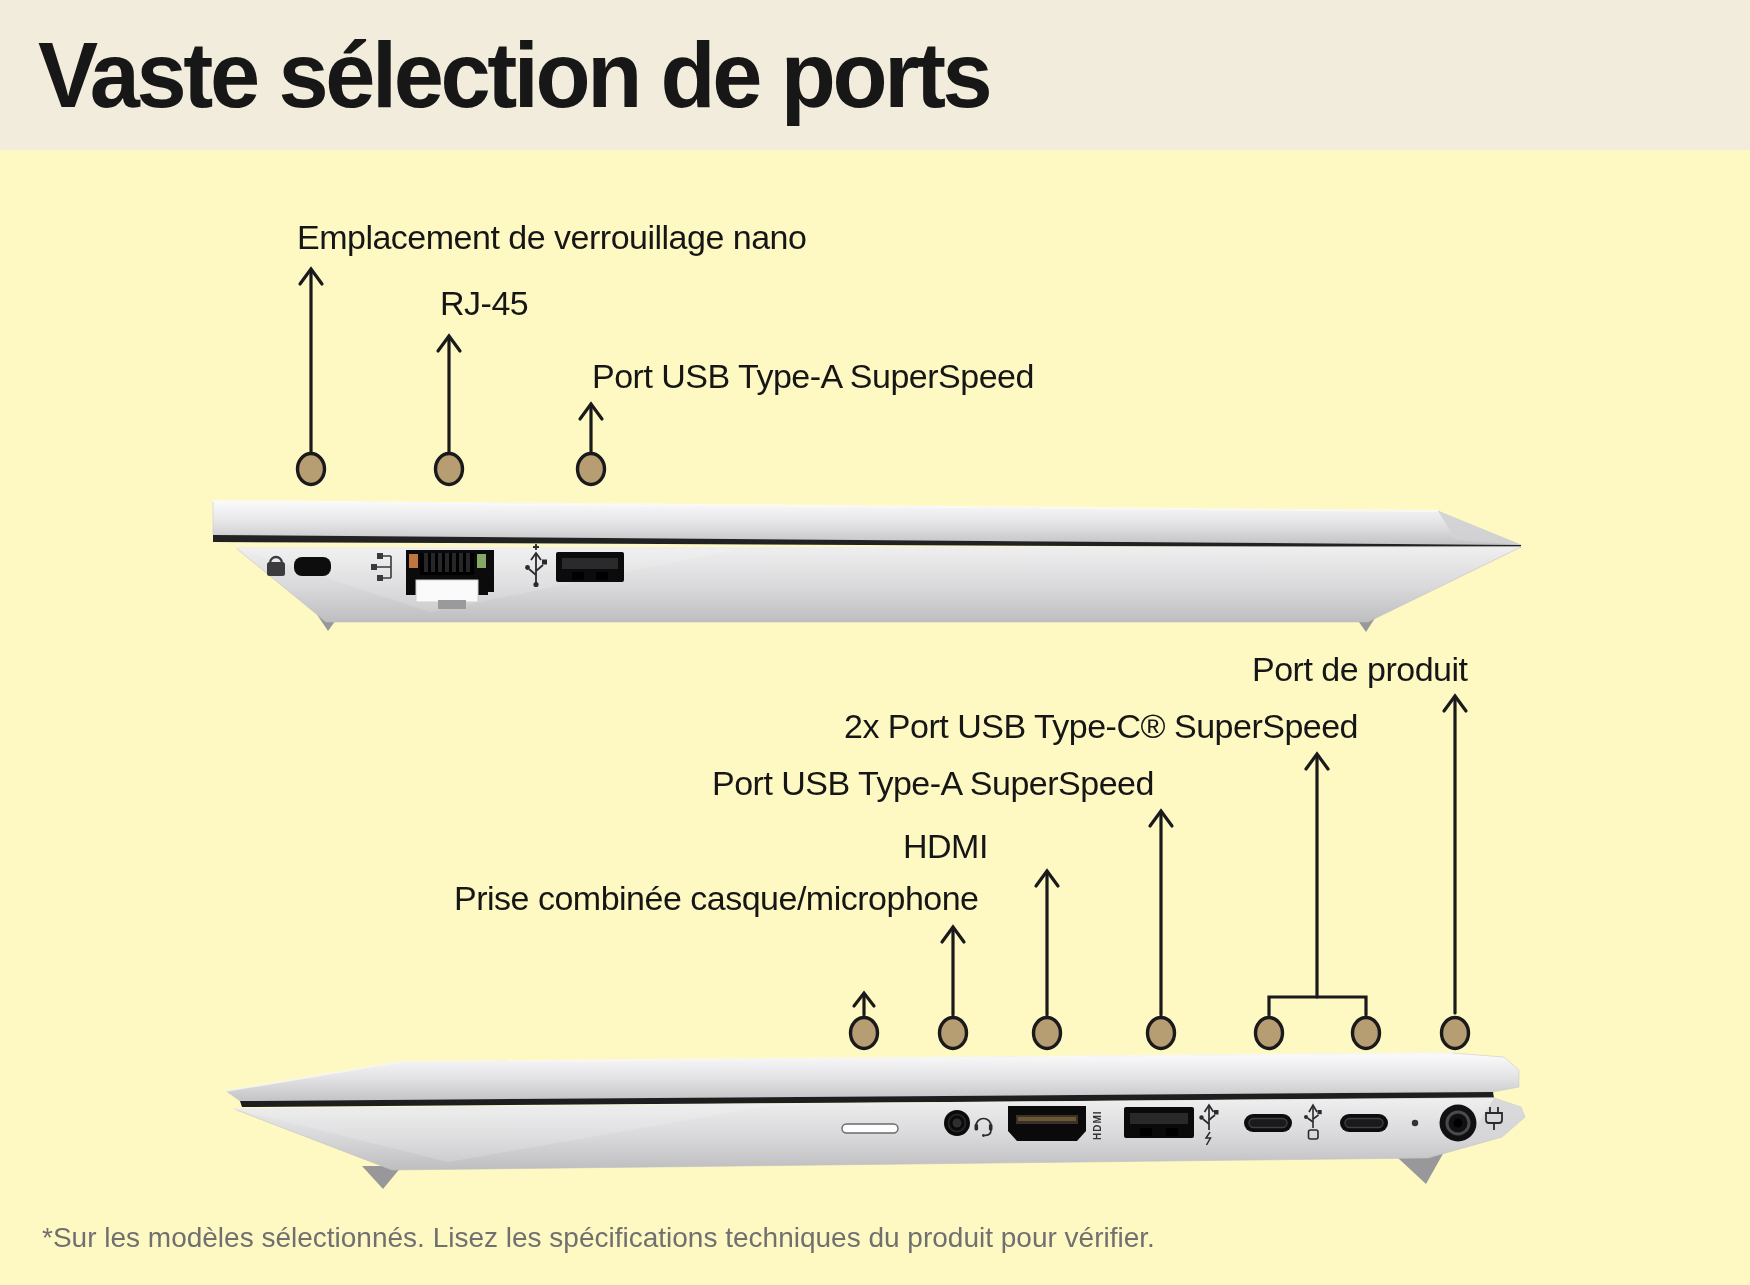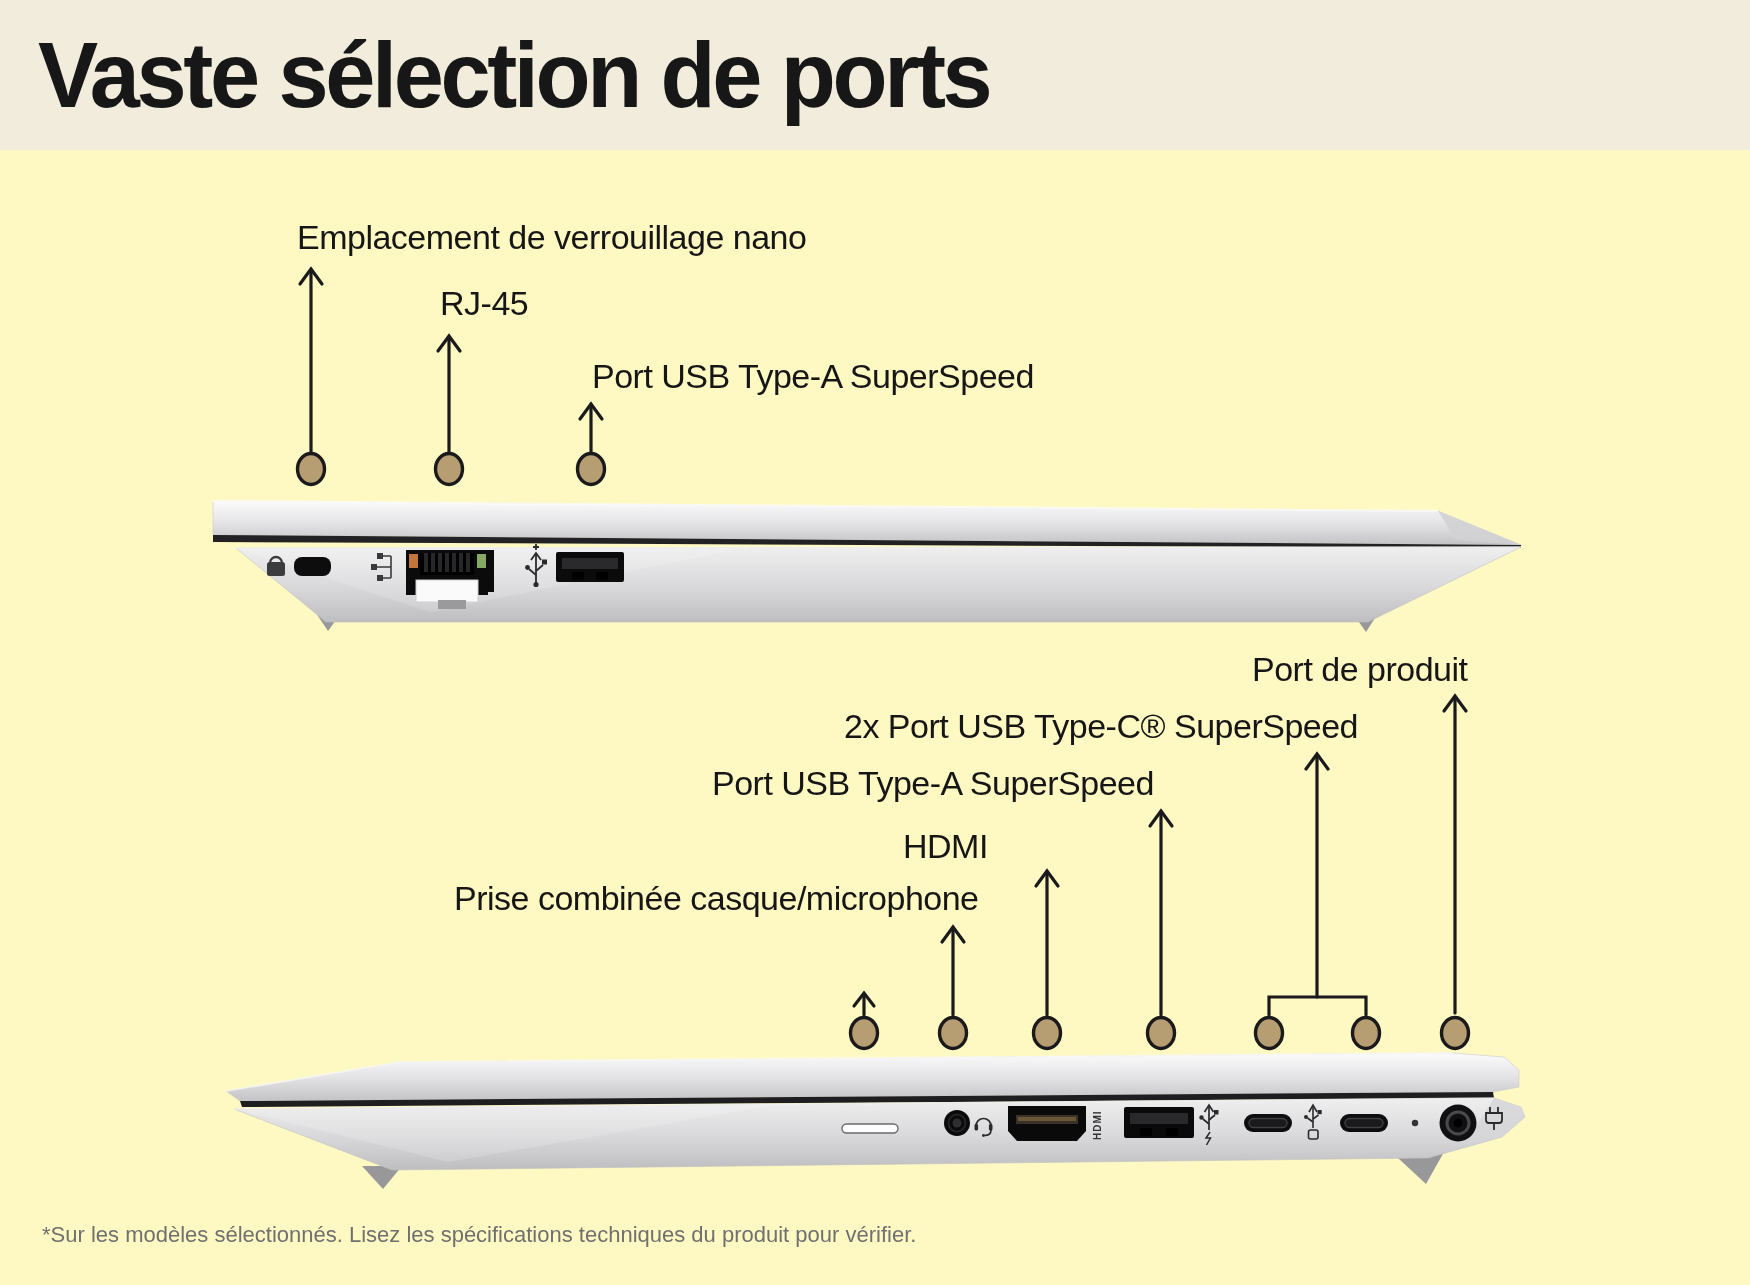--- a/index.html
+++ b/index.html
@@ -15,21 +15,21 @@
   .page-title{
     font-size:93px;font-weight:600;letter-spacing:-3.5px;color:#171717;
     transform:scaleX(.97);transform-origin:left center;white-space:nowrap;
   }
   .callout{
     position:absolute;font-size:34px;line-height:1.05;letter-spacing:-.5px;
     color:#161616;white-space:nowrap;
   }
   .diagram-layer{position:absolute;left:0;top:0;width:1750px;height:1285px;}
   .footnote{
-    position:absolute;left:42px;top:1222px;font-size:22px;color:#707070;
+    position:absolute;left:42px;top:1222px;font-size:28px;color:#707070;
     letter-spacing:0;white-space:nowrap;
   }
 </style>
 </head>
 <body>
 
 <div class="stage">
 
   <div class="header-band">
     <div class="page-title">Vaste sélection de ports</div>

